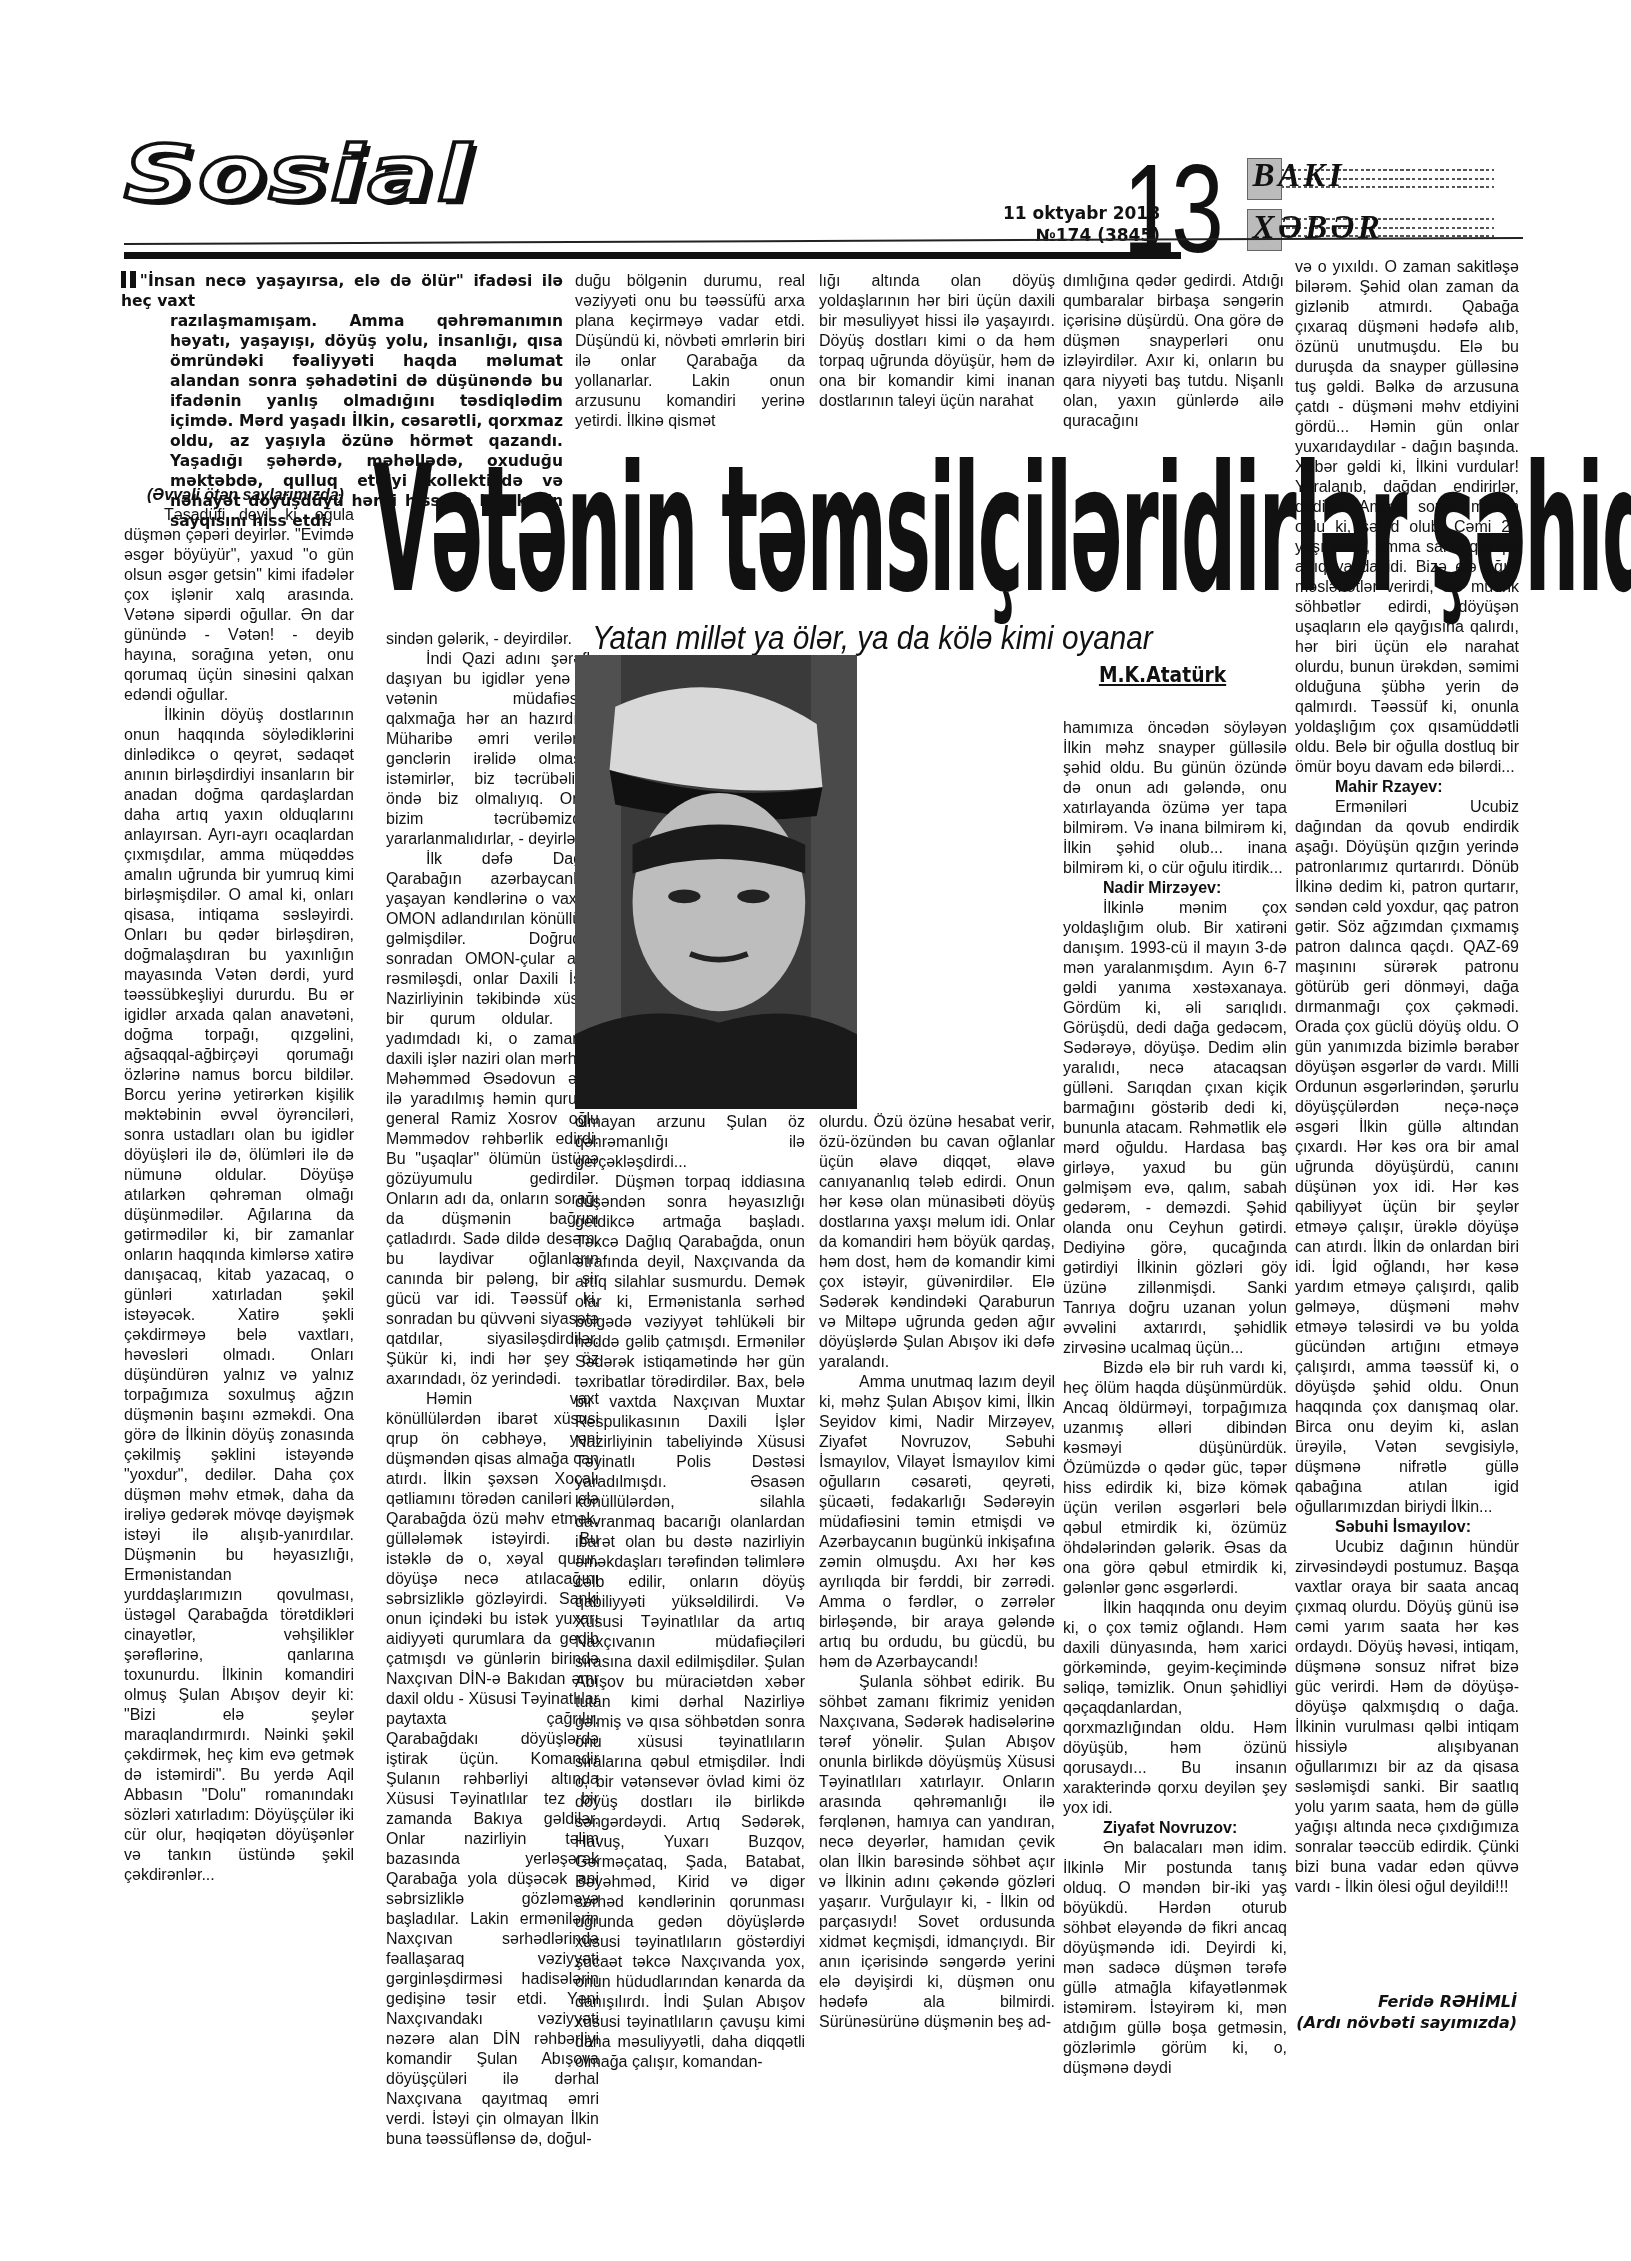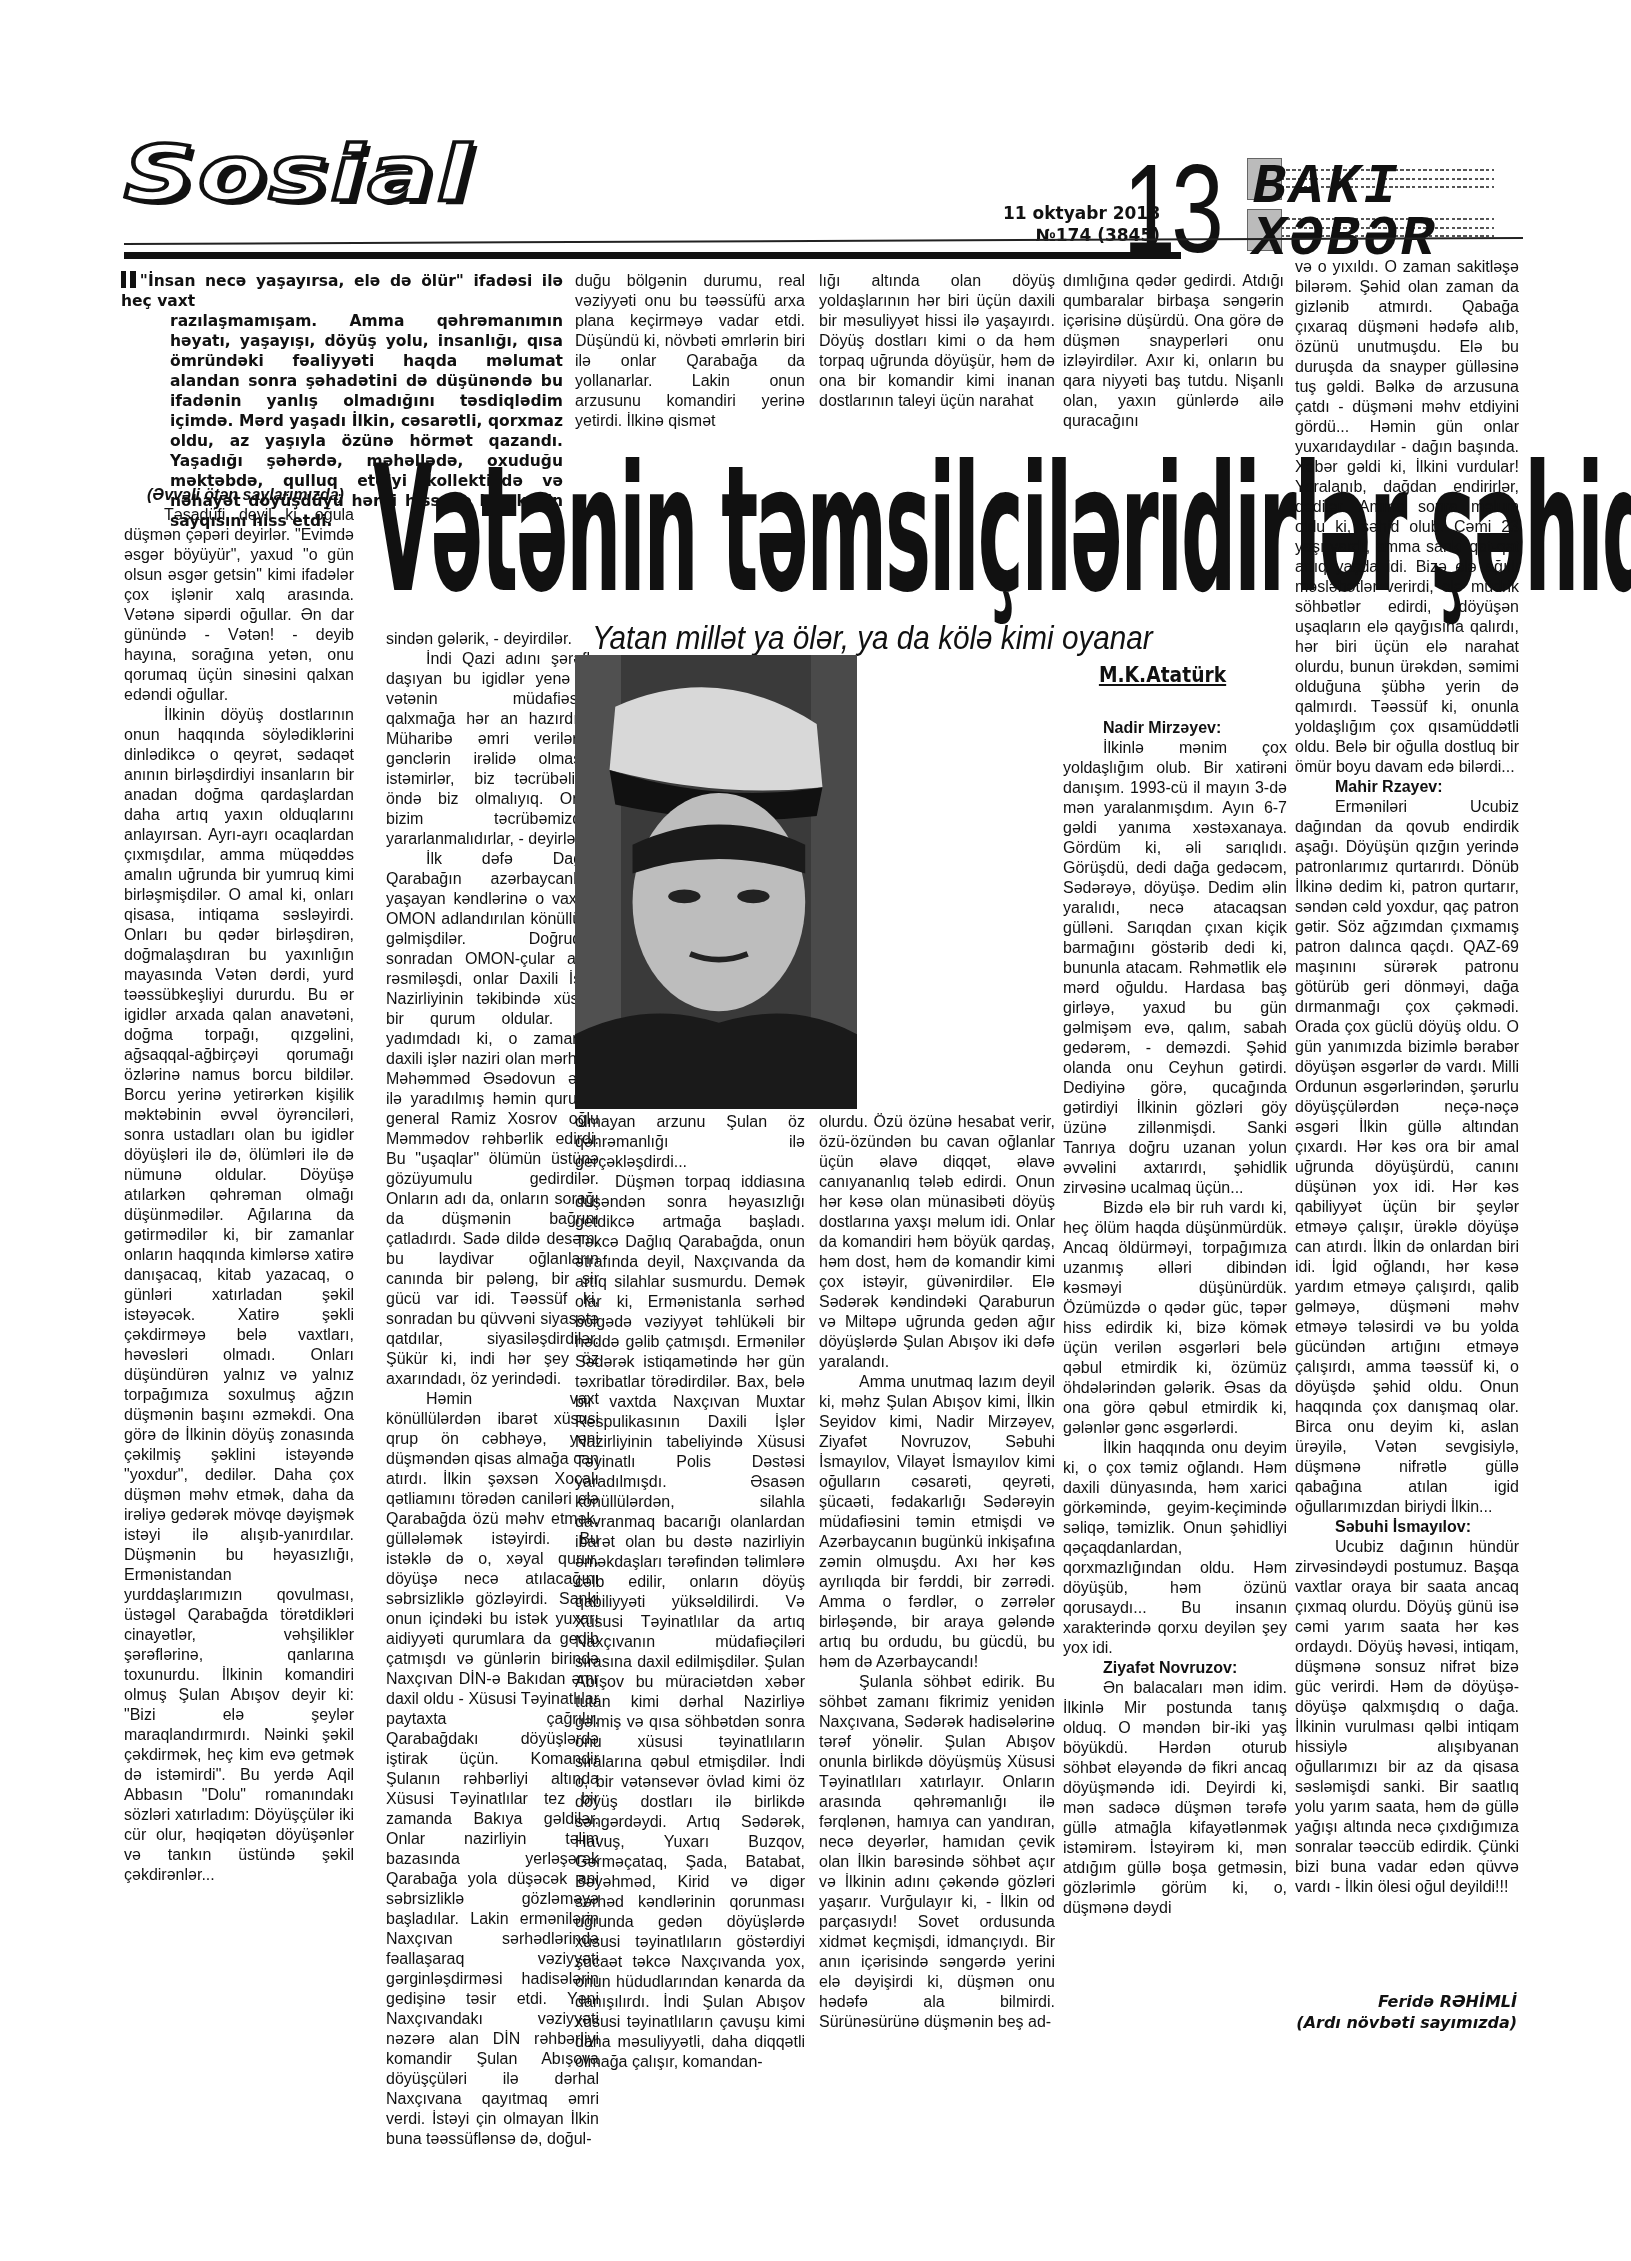--- a/index.html
+++ b/index.html
@@ -4,21 +4,21 @@
 <style>
   html, body { margin:0; padding:0; background:#ffffff; }
   body { width:1632px; height:2261px; position:relative; overflow:hidden; color:#111; font-family:"Liberation Sans", sans-serif; }
   .abs { position:absolute; }
   
   #section-title { left:124px; top:135px; font-family:"DejaVu Sans", sans-serif; font-weight:bold; font-style:italic; font-size:98px; letter-spacing:3.4px; color:#fff; -webkit-text-stroke:4.6px #111; text-shadow:5.7px 5.7px 0 #111; line-height:1; transform:scaleY(0.78); transform-origin:left top; }
   #issue-date { left:850px; top:202px; width:310px; text-align:right; font-family:"DejaVu Sans", sans-serif; font-weight:bold; font-size:17px; line-height:22px; }
   #page-number { left:1123px; top:146px; font-family:"Liberation Sans", sans-serif; font-size:126px; line-height:1; font-weight:normal; letter-spacing:-5.7px; transform:scaleX(0.75); transform-origin:left top; }
   #logo { left:1241px; top:152px; width:253px; height:103px; }
   #logo .bar { position:absolute; left:17px; right:0; height:1.7px; background:repeating-linear-gradient(90deg,#555 0 3.4px,transparent 3.4px 5.7px); }
-  #logo .word { position:absolute; font-family:Liberation Mono, monospace; font-weight:bold; font-style:italic; font-size:56px; line-height:1; letter-spacing:3.4px; }
+  #logo .word { position:absolute; font-family:Liberation Serif, serif; font-weight:bold; font-style:italic; font-size:33px; line-height:1; letter-spacing:3.4px; }
   #logo .box { position:absolute; width:33px; height:40px; background:#bbb; border:1.1px solid #666; }
   #rule-thin { left:124px; top:243px; width:1399px; height:2.3px; background:#222; transform:rotate(-0.25deg); transform-origin:left; }
   #rule-thick { left:124px; top:252px; width:1057px; height:6.9px; background:#111; }
 
   
   .col { position:absolute; font-family:"Liberation Sans", sans-serif; font-size:16px; line-height:20px; text-align:justify; hyphens:manual; }
   .col p { margin:0; text-indent:40px; }
   .col p.noind { text-indent:0; }
   .col .ital { font-style:italic; font-weight:bold; text-indent:23px; }
   .col .speaker { font-weight:bold; text-indent:40px; }
@@ -113,20 +113,21 @@
   <p>Düşmən torpaq iddiasına düşəndən sonra həyasızlığı getdikcə artmağa başladı. Təkcə Dağlıq Qarabağda, onun ətrafında deyil, Naxçıvanda da artıq silahlar susmurdu. Demək olar ki, Ermənistanla sərhəd bölgədə vəziyyət təhlükəli bir həddə gəlib çatmışdı. Ermənilər Sədərək istiqamətində hər gün təxribatlar törədirdilər. Bax, belə bir vaxtda Naxçıvan Muxtar Respulikasının Daxili İşlər Nazirliyinin tabeliyində Xüsusi Təyinatlı Polis Dəstəsi yaradılmışdı. Əsasən könüllülərdən, silahla davranmaq bacarığı olanlardan ibarət olan bu dəstə nazirliyin əməkdaşları tərəfindən təlimlərə cəlb edilir, onların döyüş qabiliyyəti yüksəldilirdi. Və Xüsusi Təyinatlılar da artıq Naxçıvanın müdafiəçiləri sırasına daxil edilmişdilər. Şulan Abışov bu müraciətdən xəbər tutan kimi dərhal Nazirliyə gəlmiş və qısa söhbətdən sonra onu xüsusi təyinatlıların sıralarına qəbul etmişdilər. İndi o, bir vətənsevər övlad kimi öz döyüş dostları ilə birlikdə səngərdəydi. Artıq Sədərək, Havuş, Yuxarı Buzqov, Gərməçataq, Şada, Batabat, Bəyəhməd, Kirid və digər sərhəd kəndlərinin qorunması uğrunda gedən döyüşlərdə xüsusi təyinatlıların göstərdiyi şücaət təkcə Naxçıvanda yox, onun hüdudlarından kənarda da danışılırdı. İndi Şulan Abışov xüsusi təyinatlıların çavuşu kimi daha məsuliyyətli, daha diqqətli olmağa çalışır, komandan-</p>
 </div>
 
 <div class="col" style="left:819px; top:1112px; width:236px;">
   <p class="noind">olurdu. Özü özünə hesabat verir, özü-özündən bu cavan oğlanlar üçün əlavə diqqət, əlavə canıyananlıq tələb edirdi. Onun hər kəsə olan münasibəti döyüş dostlarına yaxşı məlum idi. Onlar da komandiri həm böyük qardaş, həm dost, həm də komandir kimi çox istəyir, güvənirdilər. Elə Sədərək kəndindəki Qaraburun və Miltəpə uğrunda gedən ağır döyüşlərdə Şulan Abışov iki dəfə yaralandı.</p>
   <p>Amma unutmaq lazım deyil ki, məhz Şulan Abışov kimi, İlkin Seyidov kimi, Nadir Mirzəyev, Ziyafət Novruzov, Səbuhi İsmayılov, Vilayət İsmayılov kimi oğulların cəsarəti, qeyrəti, şücaəti, fədakarlığı Sədərəyin müdafiəsini təmin etmişdi və Azərbaycanın bugünkü inkişafına zəmin olmuşdu. Axı hər kəs ayrılıqda bir fərddi, bir zərrədi. Amma o fərdlər, o zərrələr birləşəndə, bir araya gələndə artıq bu ordudu, bu gücdü, bu həm də Azərbaycandı!</p>
   <p>Şulanla söhbət edirik. Bu söhbət zamanı fikrimiz yenidən Naxçıvana, Sədərək hadisələrinə tərəf yönəlir. Şulan Abışov onunla birlikdə döyüşmüş Xüsusi Təyinatlıları xatırlayır. Onların arasında qəhrəmanlığı ilə fərqlənən, hamıya can yandıran, necə deyərlər, hamıdan çevik olan İlkin barəsində söhbət açır və İlkinin adını çəkəndə gözləri yaşarır. Vurğulayır ki, - İlkin od parçasıydı! Sovet ordusunda xidmət keçmişdi, idmançıydı. Bir anın içərisində səngərdə yerini elə dəyişirdi ki, düşmən onu hədəfə ala bilmirdi. Sürünəsürünə düşmənin beş ad-</p>
 </div>
 
 <div class="col" style="left:1063px; top:718px; width:224px;">
+  <p class="noind">hamımıza öncədən söyləyən İlkin məhz snayper gülləsilə şəhid oldu. Bu günün özündə də onun adı gələndə, onu xatırlayanda özümə yer tapa bilmirəm. Və inana bilmirəm ki, İlkin şəhid olub... inana bilmirəm ki, o cür oğulu itirdik...</p>
   <p class="speaker">Nadir Mirzəyev:</p>
   <p>İlkinlə mənim çox yoldaşlığım olub. Bir xatirəni danışım. 1993-cü il mayın 3-də mən yaralanmışdım. Ayın 6-7 gəldi yanıma xəstəxanaya. Gördüm ki, əli sarıqlıdı. Görüşdü, dedi dağa gedəcəm, Sədərəyə, döyüşə. Dedim əlin yaralıdı, necə atacaqsan gülləni. Sarıqdan çıxan kiçik barmağını göstərib dedi ki, bununla atacam. Rəhmətlik elə mərd oğuldu. Hardasa baş girləyə, yaxud bu gün gəlmişəm evə, qalım, sabah gedərəm, - deməzdi. Şəhid olanda onu Ceyhun gətirdi. Dediyinə görə, qucağında gətirdiyi İlkinin gözləri göy üzünə zillənmişdi. Sanki Tanrıya doğru uzanan yolun əvvəlini axtarırdı, şəhidlik zirvəsinə ucalmaq üçün...</p>
   <p>Bizdə elə bir ruh vardı ki, heç ölüm haqda düşünmürdük. Ancaq öldürməyi, torpağımıza uzanmış əlləri dibindən kəsməyi düşünürdük. Özümüzdə o qədər güc, təpər hiss edirdik ki, bizə kömək üçün verilən əsgərləri belə qəbul etmirdik ki, özümüz öhdələrindən gələrik. Əsas da ona görə qəbul etmirdik ki, gələnlər gənc əsgərlərdi.</p>
   <p>İlkin haqqında onu deyim ki, o çox təmiz oğlandı. Həm daxili dünyasında, həm xarici görkəmində, geyim-keçimində səliqə, təmizlik. Onun şəhidliyi qəçaqdanlardan, qorxmazlığından oldu. Həm döyüşüb, həm özünü qorusaydı... Bu insanın xarakterində qorxu deyilən şey yox idi.</p>
   <p class="speaker">Ziyafət Novruzov:</p>
   <p>Ən balacaları mən idim. İlkinlə Mir postunda tanış olduq. O məndən bir-iki yaş böyükdü. Hərdən oturub söhbət eləyəndə də fikri ancaq döyüşməndə idi. Deyirdi ki, mən sadəcə düşmən tərəfə güllə atmağla kifayətlənmək istəmirəm. İstəyirəm ki, mən atdığım güllə boşa getməsin, gözlərimlə görüm ki, o, düşmənə dəydi</p>
 </div>
 
 <div class="col" style="left:1295px; top:257px; width:224px;">
   <p class="noind">və o yıxıldı. O zaman sakitləşə bilərəm. Şəhid olan zaman da gizlənib atmırdı. Qabağa çıxaraq düşməni hədəfə alıb, özünü unutmuşdu. Elə bu duruşda da snayper gülləsinə tuş gəldi. Bəlkə də arzusuna çatdı - düşməni məhv etdiyini gördü... Həmin gün onlar yuxarıdaydılar - dağın başında. Xəbər gəldi ki, İlkini vurdular! Yaralanıb, dağdan endirirlər, dedilər. Amma sonra məlum oldu ki, şəhid olub. Cəmi 23 yaşı vardı, amma sanki qat-qat artıq yaşda idi. Bizə elə ağıllı məsləhətlər verirdi, elə müdrik söhbətlər edirdi, döyüşən uşaqların elə qayğısına qalırdı, hər biri üçün elə narahat olurdu, bunun ürəkdən, səmimi olduğuna şübhə yerin də qalmırdı. Təəssüf ki, onunla yoldaşlığım çox qısamüddətli oldu. Belə bir oğulla dostluq bir ömür boyu davam edə bilərdi...</p>

